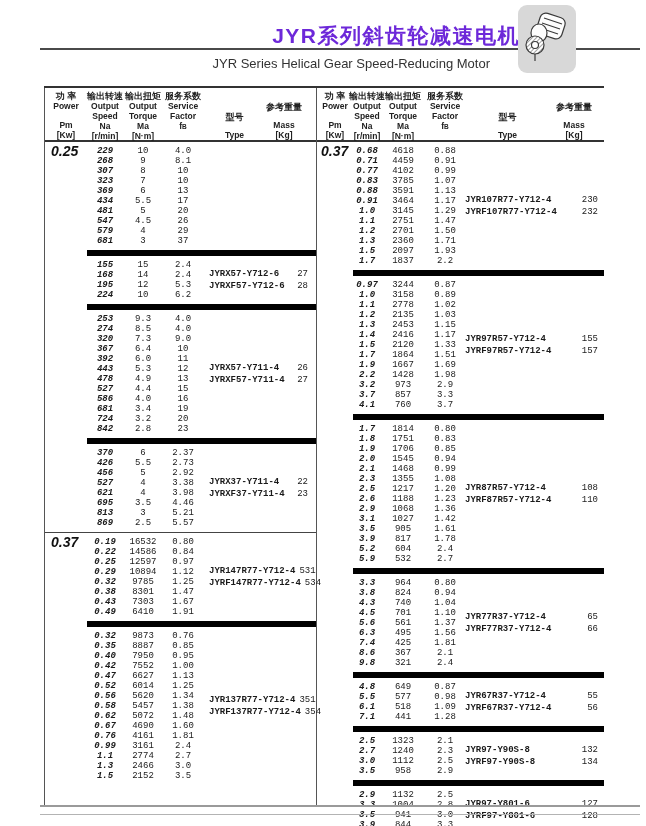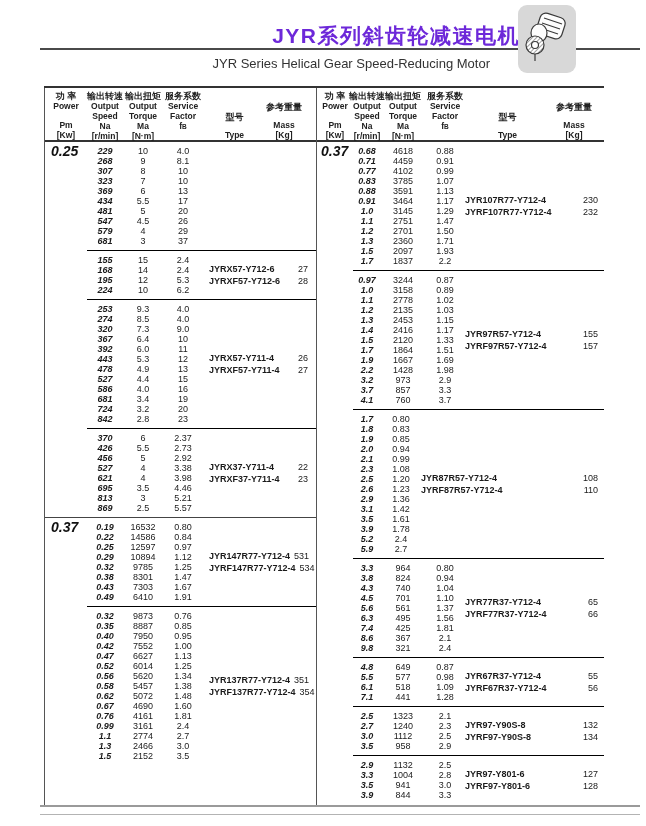--- a/index.html
+++ b/index.html
@@ -57,22 +57,22 @@
   .hR .w-power{width:36px;}  .hR .w-speed{width:28px;}
   .hR .w-torque{width:44px;} .hR .w-factor{width:40px;}
   
   .group{display:flex;}
   .group-sep{border-top:1px solid #444;}
   .power-cell{box-sizing:border-box;padding-top:4px;}
   .hL .power-cell{width:42px;padding-left:6px;}
   .hR .power-cell{width:36px;padding-left:4px;}
   .power-value{font-size:14px;font-weight:bold;font-style:italic;color:#111;}
   .blocks{flex:1;min-width:0;}
-  .block{display:flex;padding:4px 0;}
-  .block-sep{border-top:1px solid #000000;}
+  .block{display:flex;padding:4px 0;font-family:Liberation Mono, monospace;}
+  .block-sep{border-top:6px solid #000000;}
   .col{text-align:center;}
   .hL .col.speed{width:36px;}  .hL .col.torque{width:40px;} .hL .col.factor{width:40px;}
   .hR .col.speed{width:28px;}  .hR .col.torque{width:44px;} .hR .col.factor{width:40px;}
   .col.speed{font-weight:bold;font-style:italic;}
   .typemass{flex:1;min-width:0;display:flex;flex-direction:column;justify-content:center;}
   .hL .typemass{padding-left:6px;padding-right:8px;}
   .hR .typemass{padding-right:6px;}
   .tm-row{display:flex;justify-content:space-between;align-items:baseline;line-height:12px;}
   .tm-row .type{font-weight:bold;white-space:nowrap;}
   .tm-row .mass{padding-left:4px;}
@@ -602,20 +602,36 @@
                 <div class="val">2.3</div>
                 <div class="val">2.5</div>
                 <div class="val">2.6</div>
                 <div class="val">2.9</div>
                 <div class="val">3.1</div>
                 <div class="val">3.5</div>
                 <div class="val">3.9</div>
                 <div class="val">5.2</div>
                 <div class="val">5.9</div>
               </div>
+              <div class="col torque">
+                <div class="val">1814</div>
+                <div class="val">1751</div>
+                <div class="val">1706</div>
+                <div class="val">1545</div>
+                <div class="val">1468</div>
+                <div class="val">1355</div>
+                <div class="val">1217</div>
+                <div class="val">1188</div>
+                <div class="val">1068</div>
+                <div class="val">1027</div>
+                <div class="val">905</div>
+                <div class="val">817</div>
+                <div class="val">604</div>
+                <div class="val">532</div>
+              </div>
               <div class="col factor">
                 <div class="val">0.80</div>
                 <div class="val">0.83</div>
                 <div class="val">0.85</div>
                 <div class="val">0.94</div>
                 <div class="val">0.99</div>
                 <div class="val">1.08</div>
                 <div class="val">1.20</div>
                 <div class="val">1.23</div>
                 <div class="val">1.36</div>

